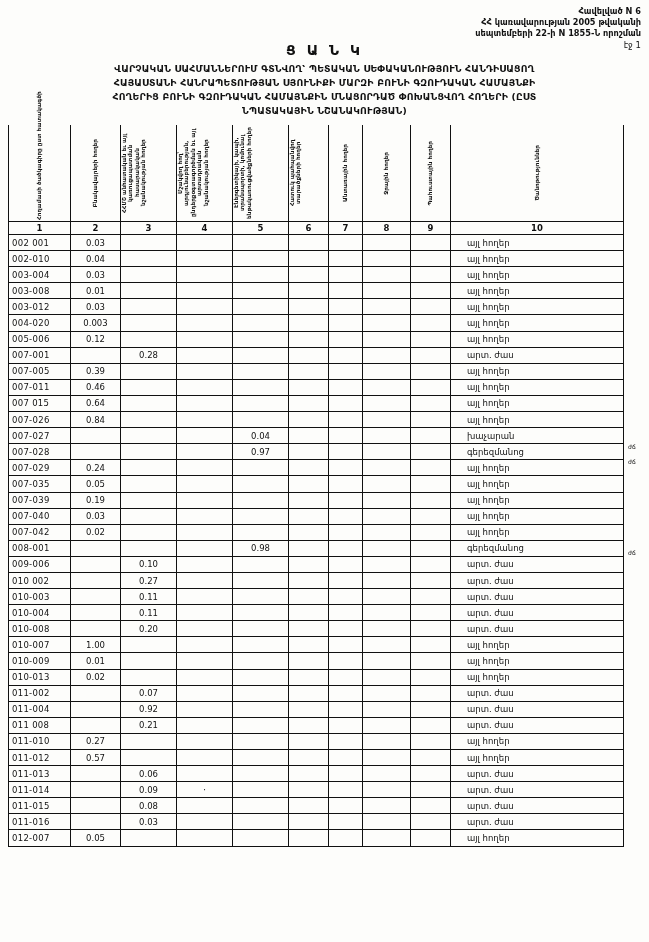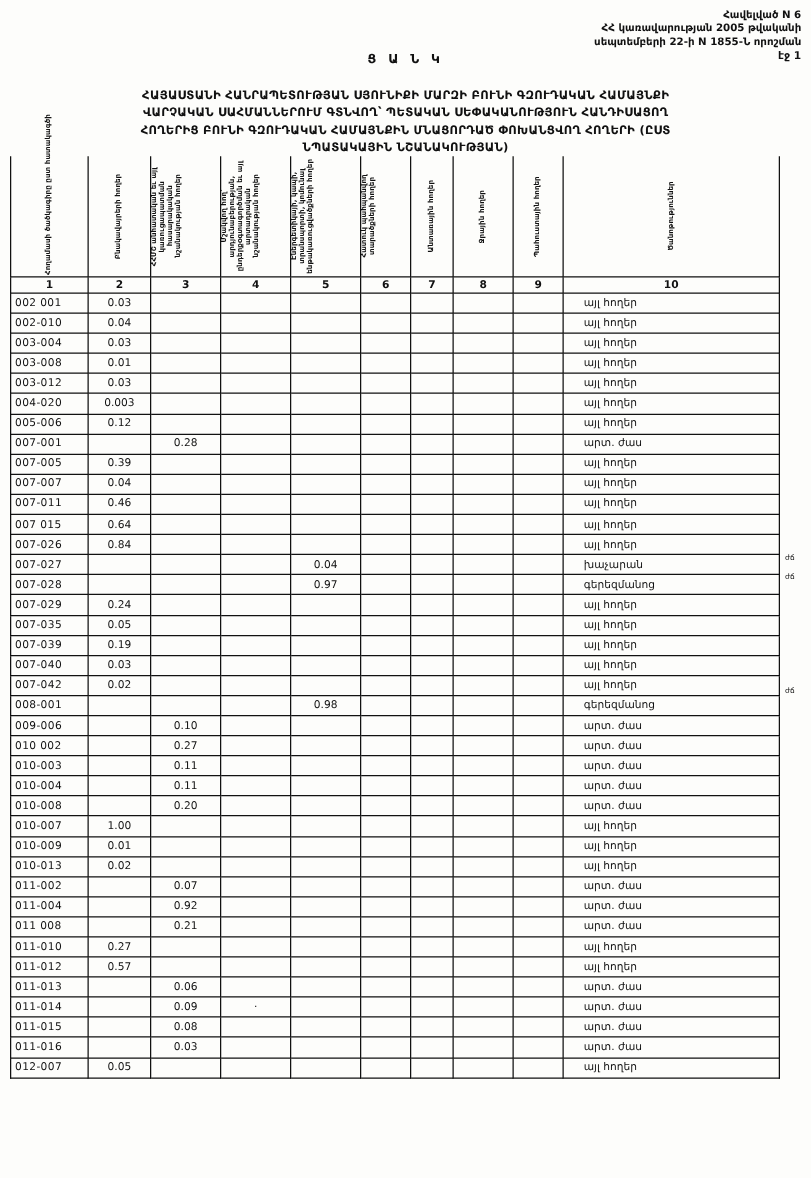--- a/index.html
+++ b/index.html
@@ -23,33 +23,33 @@
     right:8px; top:6px;
     text-align:right;
     font-size:8.2px;
     line-height:1.35;
     font-weight:bold;
   }
   .pagenum{
     position:absolute;
     right:8px; top:40px;
     font-size:8.5px;
-    font-weight:bold;
+    font-weight:normal;
   }
   
   .titlewrap{
     position:absolute;
     left:0; right:0; top:42px;
     text-align:center;
   }
   .t-word{
-    font-size:10px;
+    font-size:14px;
     font-weight:bold;
     letter-spacing:3px;
-    margin-bottom:17px;
+    margin-bottom:4px;
   }
   .t-line{
     font-size:9.3px;
     font-weight:bold;
     line-height:1.5;
     letter-spacing:0.2px;
     padding:0 18px;
   }
   
   .tablewrap{
@@ -141,22 +141,22 @@
 
   <div class="topright">
     <div>Հավելված N 6</div>
     <div>ՀՀ կառավարության 2005 թվականի</div>
     <div>սեպտեմբերի 22-ի N 1855-Ն որոշման</div>
   </div>
   <div class="pagenum">էջ 1</div>
 
   <div class="titlewrap">
     <div class="t-word">Ց Ա Ն Կ</div>
+    <div class="t-line">ՎԱՐՉԱԿԱՆ ՍԱՀՄԱՆՆԵՐՈՒՄ  ԳՏՆՎՈՂ՝ ՊԵՏԱԿԱՆ ՍԵՓԱԿԱՆՈՒԹՅՈՒՆ  ՀԱՆԴԻՍԱՑՈՂ</div>
     <div class="t-line">ՀԱՅԱՍՏԱՆԻ ՀԱՆՐԱՊԵՏՈՒԹՅԱՆ  ՍՅՈՒՆԻՔԻ ՄԱՐԶԻ  ԲՈՒՆԻ ԳԶՈՒԴԱԿԱՆ ՀԱՄԱՅՆՔԻ</div>
-    <div class="t-line">ՎԱՐՉԱԿԱՆ ՍԱՀՄԱՆՆԵՐՈՒՄ  ԳՏՆՎՈՂ՝ ՊԵՏԱԿԱՆ ՍԵՓԱԿԱՆՈՒԹՅՈՒՆ  ՀԱՆԴԻՍԱՑՈՂ</div>
     <div class="t-line">ՀՈՂԵՐԻՑ ԲՈՒՆԻ ԳԶՈՒԴԱԿԱՆ ՀԱՄԱՅՆՔԻՆ ՄՆԱՑՈՐԴԱԾ ՓՈԽԱՆՑՎՈՂ ՀՈՂԵՐԻ  (ԸՍՏ</div>
     <div class="t-line">ՆՊԱՏԱԿԱՅԻՆ ՆՇԱՆԱԿՈՒԹՅԱՆ)</div>
   </div>
 
   <div class="tablewrap">
     <table>
       <colgroup>
         <col style="width:62px">
         <col style="width:50px">
         <col style="width:56px">
@@ -337,32 +337,20 @@
             <td class="c-num"></td>
             <td class="c-num"></td>
             <td class="c-num"></td>
             <td class="c-num"></td>
             <td class="c-num"></td>
             <td class="c-num"></td>
             <td class="c-num"></td>
             <td class="c-note">այլ հողեր</td>
           </tr>
           <tr class="datarow">
-            <td class="c-code">007-007</td>
-            <td class="c-num">0.04</td>
-            <td class="c-num"></td>
-            <td class="c-num"></td>
-            <td class="c-num"></td>
-            <td class="c-num"></td>
-            <td class="c-num"></td>
-            <td class="c-num"></td>
-            <td class="c-num"></td>
-            <td class="c-note">այլ հողեր</td>
-          </tr>
-          <tr class="datarow">
             <td class="c-code">007-011</td>
             <td class="c-num">0.46</td>
             <td class="c-num"></td>
             <td class="c-num"></td>
             <td class="c-num"></td>
             <td class="c-num"></td>
             <td class="c-num"></td>
             <td class="c-num"></td>
             <td class="c-num"></td>
             <td class="c-note">այլ հողեր</td>

